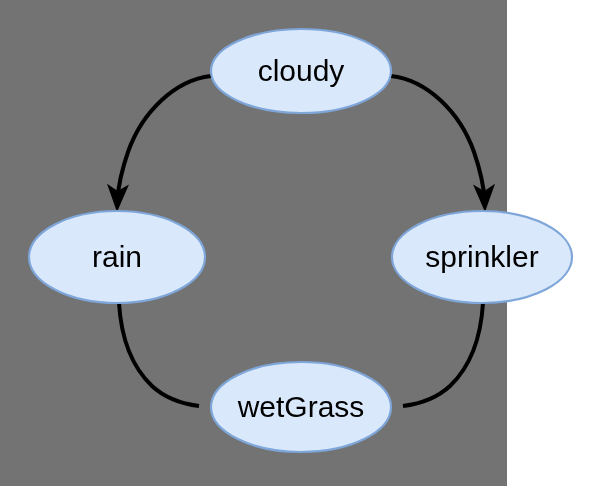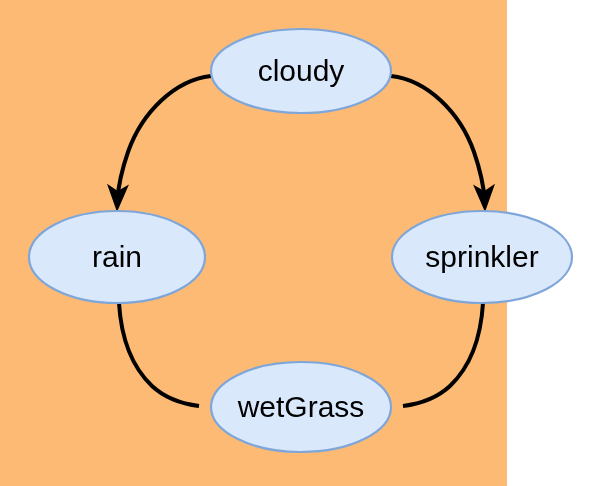--- a/index.html
+++ b/index.html
@@ -11,21 +11,21 @@
   body {
     width: 603px;
     height: 486px;
     overflow: hidden;
     font-family: "Liberation Sans", sans-serif;
   }
   #diagram-root {
     position: relative;
     width: 507px;
     height: 486px;
-    background: #fdba74;
+    background: #737373;
   }
   #graph-svg {
     display: block;
     width: 603px;
     height: 486px;
   }
   .node-ellipse {
     fill: #dae8fc;
     stroke: #7ea6d9;
     stroke-width: 2.2;

